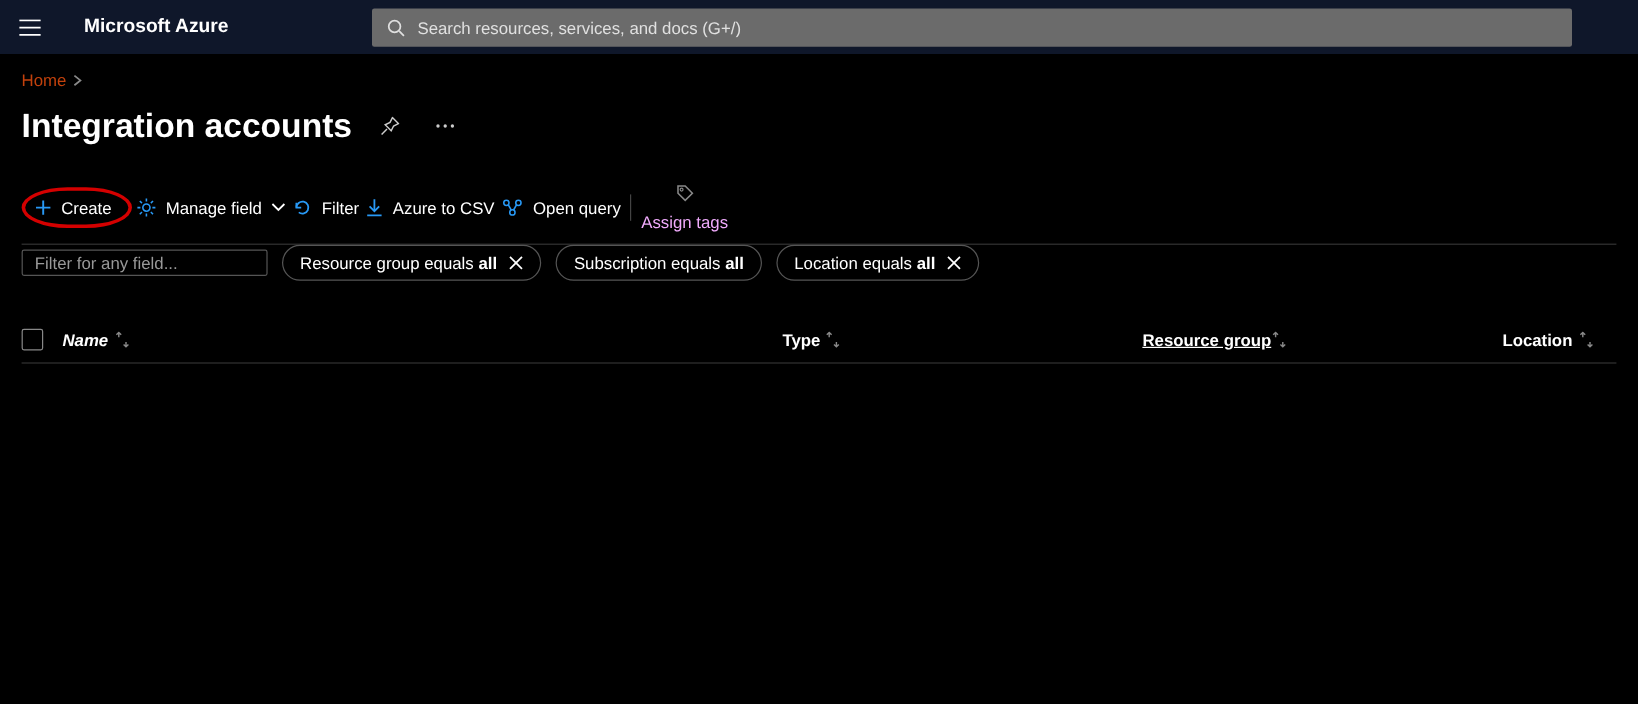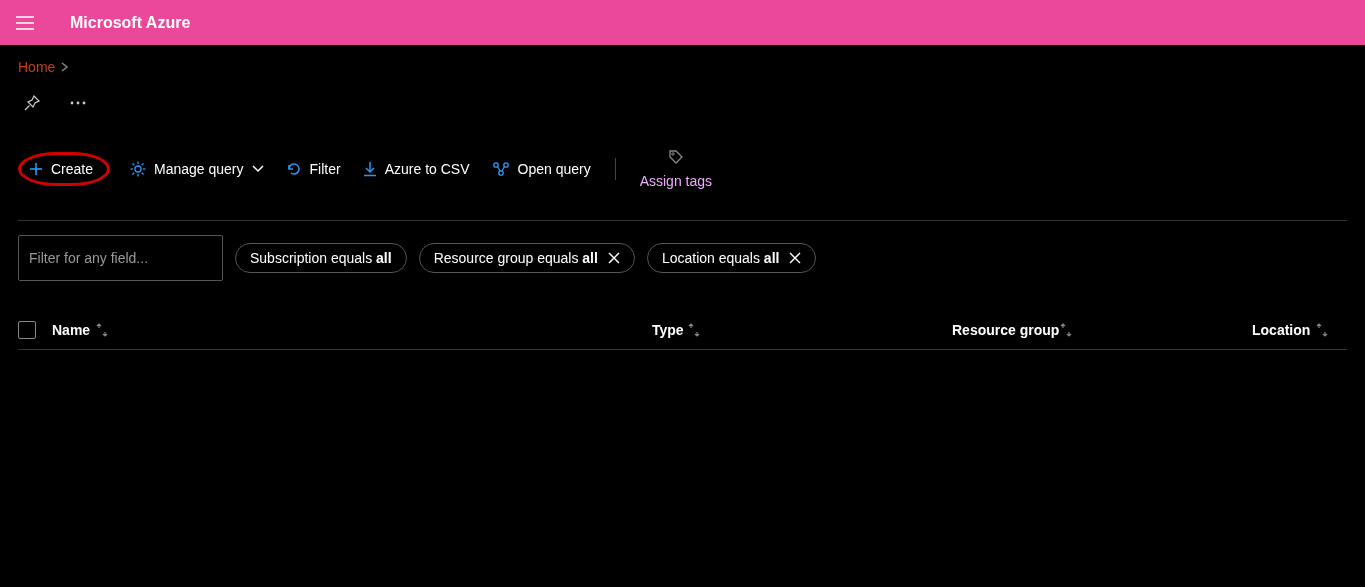--- a/index.html
+++ b/index.html
@@ -9,21 +9,21 @@
     background: #000;
     color: #fff;
     font-family: "Segoe UI", Arial, sans-serif;
     font-size: 14px;
     overflow: hidden;
   }
 
   
   .topbar {
     height: 45px;
-    background: #ec4899;
+    background: #0f172a;
     display: flex;
     align-items: center;
     padding: 0 10px;
     gap: 20px;
   }
   .hamburger {
     width: 30px; height: 30px;
     display: flex; align-items: center; justify-content: center;
     cursor: pointer;
   }
@@ -90,24 +90,24 @@
     width: 28px; height: 28px;
     display: flex; align-items: center; justify-content: center;
     cursor: pointer;
     color: #ccc;
   }
 
   
   .toolbar {
     display: flex;
     align-items: center;
-    gap: 18px;
-    padding-bottom: 27px;
+    gap: 2px;
+    padding-bottom: 6px;
     border-bottom: 1px solid #333;
-    margin-bottom: 14px;
+    margin-bottom: 0;
   }
   .tool-btn {
     display: flex;
     align-items: center;
     gap: 8px;
     cursor: pointer;
     font-size: 14px;
     color: #fff;
     padding: 4px 2px;
   }
@@ -133,21 +133,21 @@
 
   
   .filter-row {
     display: flex;
     align-items: center;
     gap: 12px;
     margin-bottom: 40px;
   }
   .filter-input {
     width: 205px;
-    height: 46px;
+    height: 22px;
     background: transparent;
     border: 1px solid #555;
     border-radius: 2px;
     padding: 0 10px;
     color: #15803d;
     font-size: 14px;
     outline: none;
   }
   .filter-input::placeholder { color: #999; }
   .pill {
@@ -182,23 +182,23 @@
     width: 34px;
     display: flex;
     align-items: center;
   }
   .checkbox {
     width: 18px; height: 18px;
     border: 1px solid #888;
     border-radius: 2px;
     background: transparent;
   }
-  .col-name { flex: 0 0 600px; display:flex; align-items:center; gap:6px;}
+  .col-name { flex: 0 0 600px; display:flex; align-items:center; gap:6px;font-style:italic;}
   .col-type { flex: 0 0 300px; display:flex; align-items:center; gap:4px;}
-  .col-rg   { flex: 0 0 300px; display:flex; align-items:center; gap:1px;}
+  .col-rg   { flex: 0 0 300px; display:flex; align-items:center; gap:1px;text-decoration:underline;}
   .col-loc  { flex: 1 1 auto;  display:flex; align-items:center; gap:6px; justify-content:flex-start;}
   .sort-arrows {
     color: #888;
     display: flex;
     align-items: center;
   }
 
   svg { display: block; }
 </style>
 </head>
@@ -206,34 +206,42 @@
 
 <div class="topbar">
   <div class="hamburger">
     <svg width="18" height="14" viewBox="0 0 18 14">
       <line x1="0" y1="1" x2="18" y2="1" stroke="#fff" stroke-width="1.5"></line>
       <line x1="0" y1="7" x2="18" y2="7" stroke="#fff" stroke-width="1.5"></line>
       <line x1="0" y1="13" x2="18" y2="13" stroke="#fff" stroke-width="1.5"></line>
     </svg>
   </div>
   <div class="brand">Microsoft Azure</div>
+  <div class="searchbar">
+    <svg width="16" height="16" viewBox="0 0 16 16">
+      <circle cx="7" cy="7" r="5" fill="none" stroke="#e0e0e0" stroke-width="1.5"></circle>
+      <line x1="11" y1="11" x2="15" y2="15" stroke="#e0e0e0" stroke-width="1.5"></line>
+    </svg>
+    <input type="text" placeholder="Search resources, services, and docs (G+/)" style="">
+  </div>
 </div>
 
 <div class="content">
 
   <div class="breadcrumb">
     <a>Home</a>
     <span class="chev">
       <svg width="8" height="10" viewBox="0 0 8 10">
           <path d="M1 1 L6 5 L1 9" fill="none" stroke="#888" stroke-width="1.5"></path>
         </svg>
     </span>
   </div>
 
   <div class="title-row">
+    <div class="page-title">Integration accounts</div>
     <div class="title-icon-btn">
       <svg width="16" height="16" viewBox="0 0 16 16">
         <path d="M10 1 L15 6 L11 8 L9 12 L4 7 L8 5 Z" fill="none" stroke="#ccc" stroke-width="1.2"></path>
         <line x1="5.5" y1="10.5" x2="1" y2="15" stroke="#ccc" stroke-width="1.2"></line>
       </svg>
     </div>
     <div class="title-icon-btn">
       <svg width="16" height="4" viewBox="0 0 16 4">
         <circle cx="2" cy="2" r="1.4" fill="#ccc"></circle>
         <circle cx="8" cy="2" r="1.4" fill="#ccc"></circle>
@@ -265,21 +273,21 @@
               <line x1="8" y1="13" x2="8" y2="15.5"></line>
             <line x1="0.5" y1="8" x2="3" y2="8"></line>
               <line x1="13" y1="8" x2="15.5" y2="8"></line>
             <line x1="2.5" y1="2.5" x2="4.3" y2="4.3"></line>
               <line x1="11.7" y1="11.7" x2="13.5" y2="13.5"></line>
             <line x1="2.5" y1="13.5" x2="4.3" y2="11.7"></line>
               <line x1="11.7" y1="4.3" x2="13.5" y2="2.5"></line>
           </g>
         </svg>
       </span>
-      <span>Manage query</span>
+      <span>Manage field</span>
       <span>
         <svg width="12" height="8" viewBox="0 0 12 8">
             <path d="M1 1 L6 6 L11 1" fill="none" stroke="#fff" stroke-width="1.5"></path>
           </svg>
       </span>
     </div>
 
     <div class="tool-btn">
       <span class="ic">
         <svg width="16" height="16" viewBox="0 0 16 16">
@@ -325,33 +333,33 @@
       </span>
       <span>Assign tags</span>
     </div>
   </div>
 
   <div class="filter-row">
     <input class="filter-input" type="text" placeholder="Filter for any field..." style="">
 
     <div class="pill">
       <span>
-        <span>Subscription equals </span><span class="bold">all</span>
-      </span>
-    </div>
-
-    <div class="pill">
-      <span>
         <span>Resource group equals </span><span class="bold">all</span>
       </span>
       <span class="x">
         <svg width="12" height="12" viewBox="0 0 12 12">
             <line x1="1" y1="1" x2="11" y2="11" stroke="#fff" stroke-width="1.4"></line>
             <line x1="11" y1="1" x2="1" y2="11" stroke="#fff" stroke-width="1.4"></line>
           </svg>
+      </span>
+    </div>
+
+    <div class="pill">
+      <span>
+        <span>Subscription equals </span><span class="bold">all</span>
       </span>
     </div>
 
     <div class="pill">
       <span>
         <span>Location equals </span><span class="bold">all</span>
       </span>
       <span class="x">
         <svg width="12" height="12" viewBox="0 0 12 12">
             <line x1="1" y1="1" x2="11" y2="11" stroke="#fff" stroke-width="1.4"></line>

